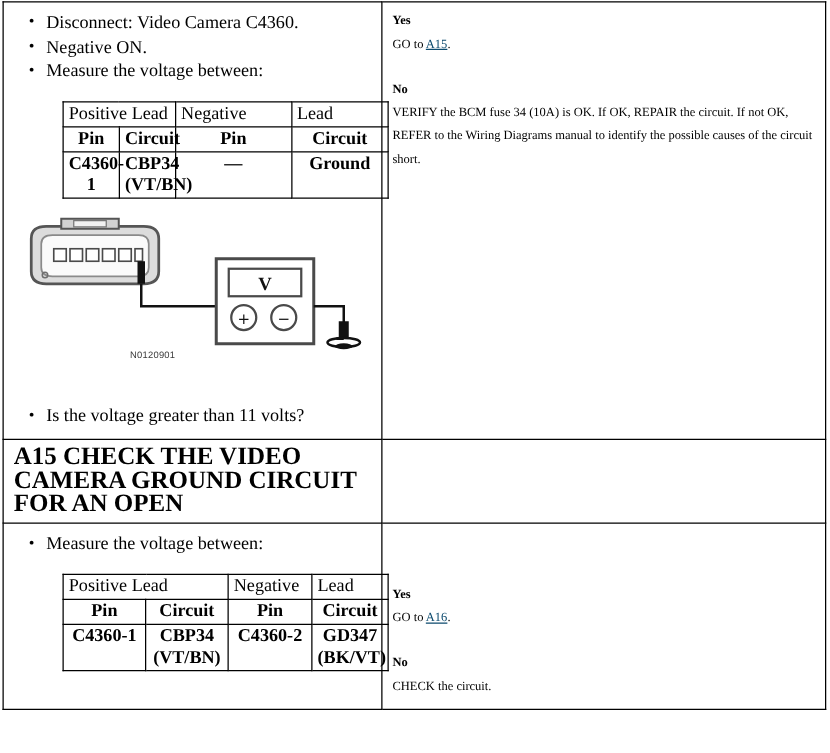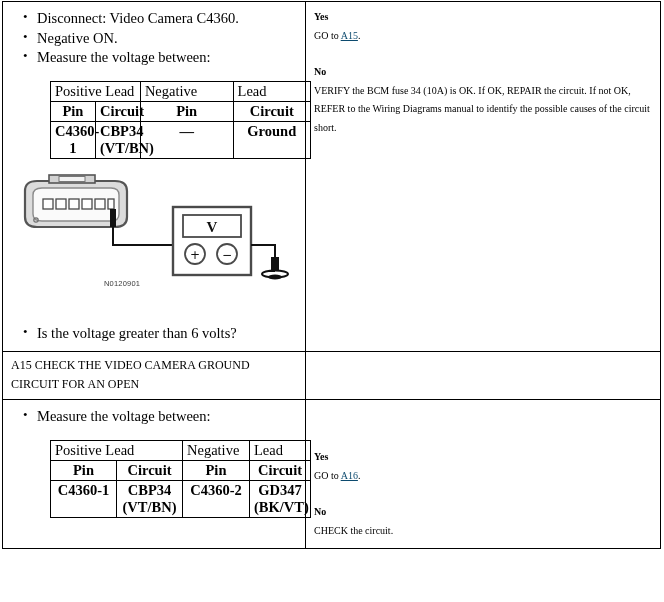--- a/index.html
+++ b/index.html
@@ -109,22 +109,22 @@
   .answer .gap {
     height: 18px;
   }
   a.xref {
     color: #0c4a6e;
     text-decoration: underline;
   }
 
   
   .section-head {
-    font-weight: normal;
-    font-size: 12px;
+    font-weight: bold;
+    font-size: 20px;
     line-height: 19px;
     padding: 4px 6px 5px 8px;
   }
 
   
   .figure {
     position: relative;
     height: 150px;
     margin-top: 14px;
   }
@@ -223,21 +223,21 @@
                   <rect x="260" y="84" width="8" height="14" fill="#111111"></rect>
                   <path d="M264 98 L258 98" stroke="#111111" stroke-width="2"></path>
                   <ellipse cx="264" cy="101" rx="13" ry="3.6" fill="none" stroke="#111111" stroke-width="2"></ellipse>
                   <ellipse cx="264" cy="104" rx="7" ry="2.4" fill="#111111"></ellipse>
                 </g>
               </svg>
               <div class="fig-code">N0120901</div>
             </div>
 
             <ul class="steps question">
-              <li><b>Is the voltage greater than 6 volts?</b></li>
+              <li><b>Is the voltage greater than 11 volts?</b></li>
             </ul>
 
           </div>
         </td>
 
         <td class="col-right">
           <div class="cell-pad answer">
             <p class="label">Yes</p>
             <p><span>GO to </span><a class="xref" href="#">A15</a><span>.</span></p>
             <div class="gap"></div>

